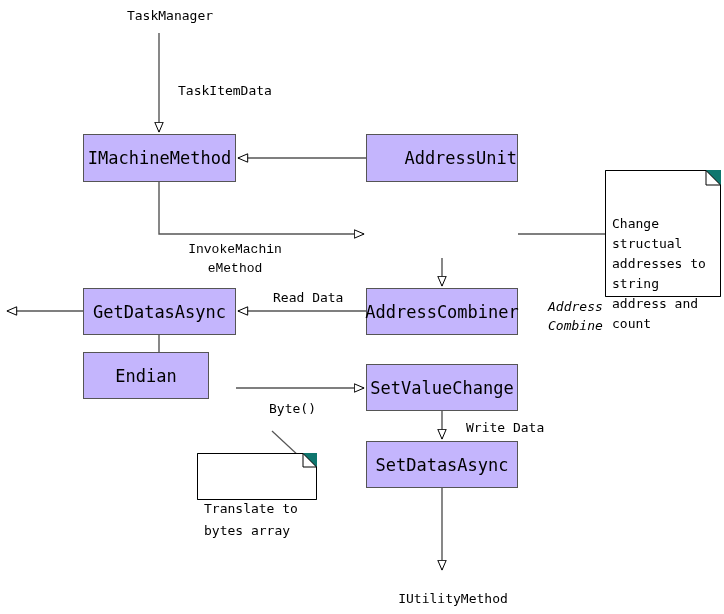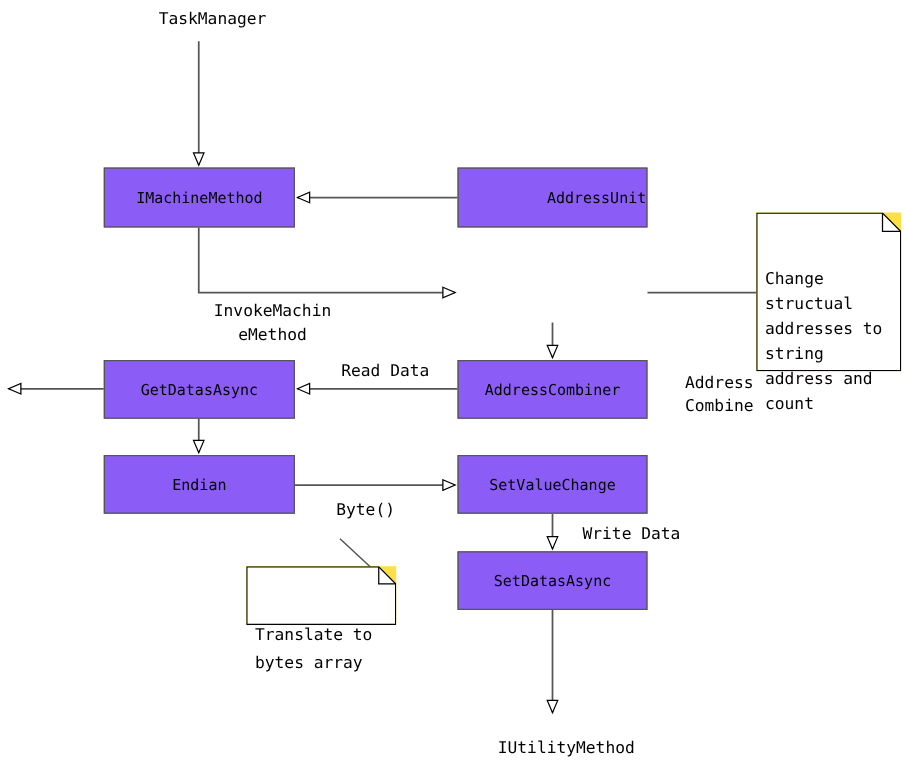--- a/index.html
+++ b/index.html
@@ -19,33 +19,33 @@
     position: absolute;
     top: 0;
     left: 0;
     width: 724px;
     height: 614px;
   }
   .node-box {
     position: absolute;
     box-sizing: border-box;
     border: 1px solid #555555;
-    background: #8b5cf6;
+    background: #c4b5fd;
     display: flex;
     align-items: center;
     justify-content: center;
-    font-size: 12px;
+    font-size: 17px;
     color: #000000;
     letter-spacing: 0px;
     white-space: nowrap;
   }
   .note-box {
     position: absolute;
     box-sizing: border-box;
-    background: #fde047;
+    background: #0f766e;
     font-size: 13px;
     color: #000000;
     line-height: 20px;
     padding: 4px 6px 4px 7px;
     white-space: pre-line;
   }
   .note-border {
     position: absolute;
     top: 0; left: 0;
     width: 100%; height: 100%;
@@ -118,21 +118,21 @@
 
 
   <div class="node-box" style="left:366px; top:288px; width:152px; height:47px;">
     <span>AddressCombiner</span>
   </div>
 
   <div class="node-box" style="left:83px;  top:288px; width:153px; height:47px;">
     <span>GetDatasAsync</span>
   </div>
 
-  <div class="node-box" style="left:83px;  top:364px; width:153px; height:47px;">
+  <div class="node-box" style="left:83px;  top:352px; width:126px; height:47px;">
     <span>Endian</span>
   </div>
 
   <div class="node-box" style="left:366px; top:364px; width:152px; height:47px;">
     <span>SetValueChange</span>
   </div>
 
   <div class="node-box" style="left:366px; top:441px; width:152px; height:47px;">
     <span>SetDatasAsync</span>
   </div>
@@ -154,27 +154,28 @@
     <svg class="note-border" viewBox="0 0 120 47" preserveAspectRatio="none">
       <path d="M0.5,0.5 L106,0.5 L119.5,14 L119.5,46.5 L0.5,46.5 z" fill="#ffffff" stroke="#000000" stroke-width="1"></path>
       <path d="M106,0.5 L106,14 L119.5,14" fill="none" stroke="#000000" stroke-width="1"></path>
     </svg>
     <span class="note-text">Translate to
 bytes array</span>
   </div>
 
   <div class="free-label center" style="left:160px; top:6px;">TaskManager</div>
 
+  <div class="free-label" style="left:168px; top:81px;">TaskItemData</div>
 
-  <div class="free-label center" style="left:208px; top:240px;">InvokeMachin
+  <div class="free-label center" style="left:225px; top:240px;font-family:Liberation Mono, monospace;">InvokeMachin
 eMethod</div>
 
   <div class="free-label" style="left:263px; top:288px;">Read Data</div>
 
-  <div class="free-label" style="left:538px; top:297px;">Address
+  <div class="free-label" style="left:538px; top:297px;font-style:italic;">Address
 Combine</div>
 
   <div class="free-label" style="left:259px; top:399px;">Byte()</div>
 
   <div class="free-label" style="left:456px; top:418px;">Write Data</div>
 
   <div class="free-label center" style="left:443px; top:589px;">IUtilityMethod</div>
 
 </div>
 

